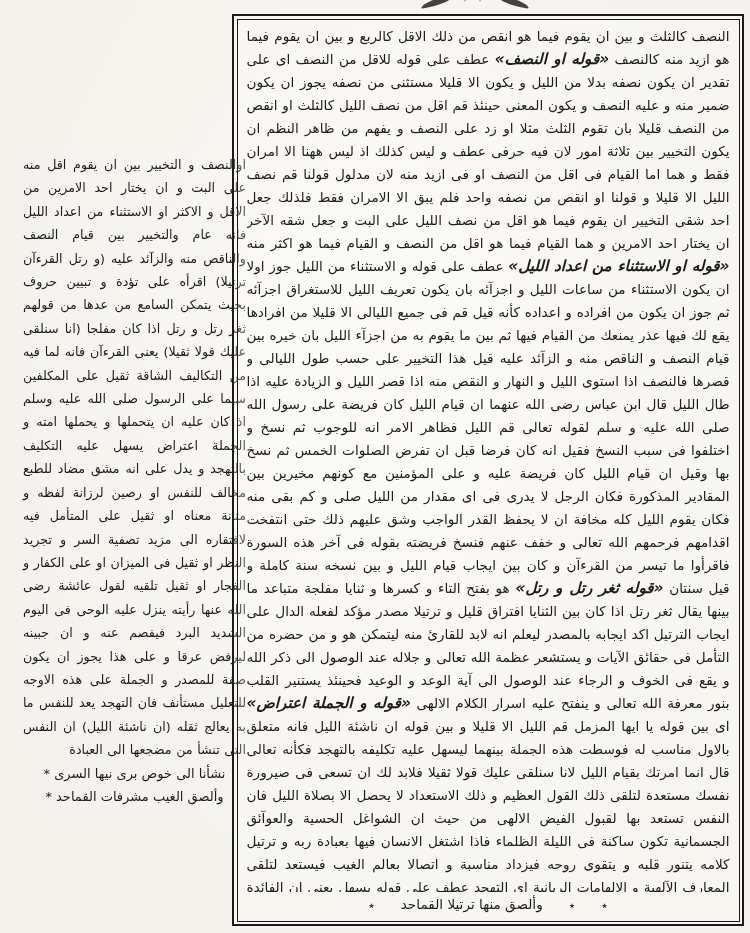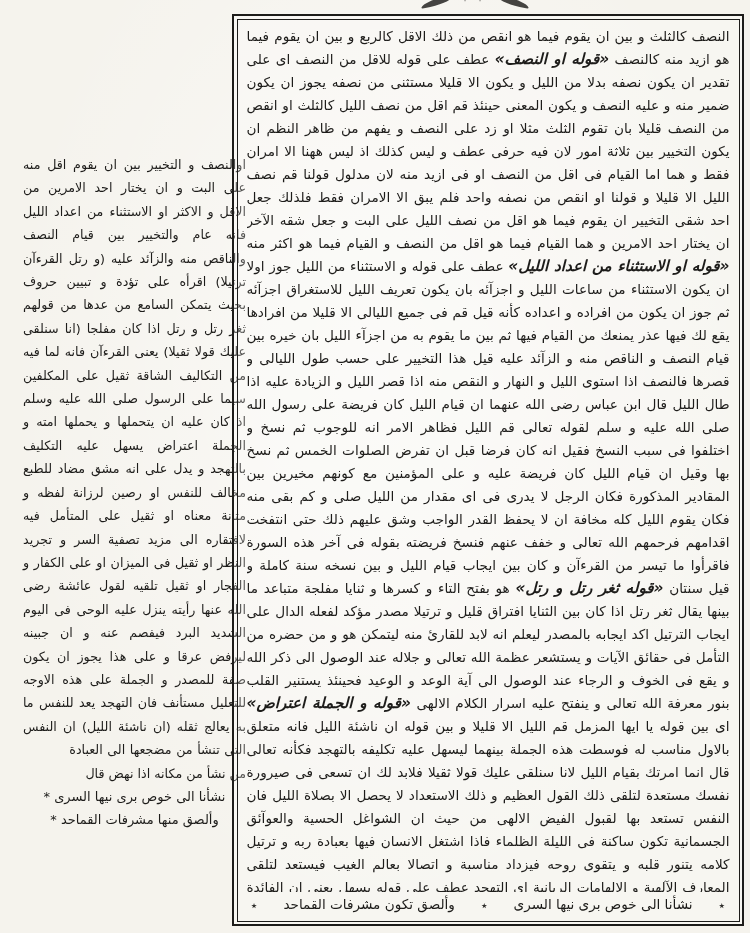--- a/index.html
+++ b/index.html
@@ -51,31 +51,29 @@
 <div class="page">
 
   <div class="ornament">
     <span class="wing"></span>
     <span class="orn-dots">· ·</span>
     <span class="wing right"></span>
   </div>
 
   <div class="margin-col">
     <div class="m-body">اوالنصف و التخيير بين ان يقوم اقل منه على البت و ان يختار احد الامرين من الاقل و الاكثر او الاستثناء من اعداد الليل فانه عام والتخيير بين قيام النصف والناقص منه والزآئد عليه (و رتل القرءآن ترتيلا) اقرأه على تؤدة و تبيين حروف بحيث يتمكن السامع من عدها من قولهم ثغر رتل و رتل اذا كان مفلجا (انا سنلقى عليك قولا ثقيلا) يعنى القرءآن فانه لما فيه من التكاليف الشاقة ثقيل على المكلفين سيما على الرسول صلى الله عليه وسلم اذ كان عليه ان يتحملها و يحملها امته و الجملة اعتراض يسهل عليه التكليف بالتهجد و يدل على انه مشق مضاد للطبع مخالف للنفس او رصين لرزانة لفظه و متانة معناه او ثقيل على المتأمل فيه لافتقاره الى مزيد تصفية السر و تجريد النظر او ثقيل فى الميزان او على الكفار و الفجار او ثقيل تلقيه لقول عائشة رضى الله عنها رأيته ينزل عليه الوحى فى اليوم الشديد البرد فيفصم عنه و ان جبينه ليرفض عرقا و على هذا يجوز ان يكون صفة للمصدر و الجملة على هذه الاوجه للتعليل مستأنف فان التهجد يعد للنفس ما به يعالج ثقله (ان ناشئة الليل) ان النفس التى تنشأ من مضجعها الى العبادة</div>
-    <div class="m-tail">من نشأ من مكانه اذا نهض قال</div>
     <div class="m-verse">نشأنا الى خوص برى نيها السرى *</div>
-    <div class="m-verse">وألصق منها مشرفات القماحد *</div>
+    <div class="m-verse">وألصق الغيب مشرفات القماحد *</div>
   </div>
 
   <div class="main-box">
     <div class="inner">
       <div class="m-text">النصف كالثلث و بين ان يقوم فيما هو انقص من ذلك الاقل كالربع و بين ان يقوم فيما هو ازيد منه كالنصف <span class="marker">«قوله او النصف»</span> عطف على قوله للاقل من النصف اى على تقدير ان يكون نصفه بدلا من الليل و يكون الا قليلا مستثنى من نصفه يجوز ان يكون ضمير منه و عليه النصف و يكون المعنى حينئذ قم اقل من نصف الليل كالثلث او انقص من النصف قليلا بان تقوم الثلث مثلا او زد على النصف و يفهم من ظاهر النظم ان يكون التخيير بين ثلاثة امور لان فيه حرفى عطف و ليس كذلك اذ ليس ههنا الا امران فقط و هما اما القيام فى اقل من النصف او فى ازيد منه لان مدلول قولنا قم نصف الليل الا قليلا و قولنا او انقص من نصفه واحد فلم يبق الا الامران فقط فلذلك جعل احد شقى التخيير ان يقوم فيما هو اقل من نصف الليل على البت و جعل شقه الآخر ان يختار احد الامرين و هما القيام فيما هو اقل من النصف و القيام فيما هو اكثر منه <span class="marker">«قوله او الاستثناء من اعداد الليل»</span> عطف على قوله و الاستثناء من الليل جوز اولا ان يكون الاستثناء من ساعات الليل و اجزآئه بان يكون تعريف الليل للاستغراق اجزآئه ثم جوز ان يكون من افراده و اعداده كأنه قيل قم فى جميع الليالى الا قليلا من افرادها يقع لك فيها عذر يمنعك من القيام فيها ثم بين ما يقوم به من اجزآء الليل بان خيره بين قيام النصف و الناقص منه و الزآئد عليه قيل هذا التخيير على حسب طول الليالى و قصرها فالنصف اذا استوى الليل و النهار و النقص منه اذا قصر الليل و الزيادة عليه اذا طال الليل قال ابن عباس رضى الله عنهما ان قيام الليل كان فريضة على رسول الله صلى الله عليه و سلم لقوله تعالى قم الليل فظاهر الامر انه للوجوب ثم نسخ و اختلفوا فى سبب النسخ فقيل انه كان فرضا قبل ان تفرض الصلوات الخمس ثم نسخ بها وقيل ان قيام الليل كان فريضة عليه و على المؤمنين مع كونهم مخيرين بين المقادير المذكورة فكان الرجل لا يدرى فى اى مقدار من الليل صلى و كم بقى منه فكان يقوم الليل كله مخافة ان لا يحفظ القدر الواجب وشق عليهم ذلك حتى انتفخت اقدامهم فرحمهم الله تعالى و خفف عنهم فنسخ فريضته بقوله فى آخر هذه السورة فاقرأوا ما تيسر من القرءآن و كان بين ايجاب قيام الليل و بين نسخه سنة كاملة و قيل سنتان <span class="marker">«قوله ثغر رتل و رتل»</span> هو بفتح التاء و كسرها و ثنايا مفلجة متباعد ما بينها يقال ثغر رتل اذا كان بين الثنايا افتراق قليل و ترتيلا مصدر مؤكد لفعله الدال على ايجاب الترتيل اكد ايجابه بالمصدر ليعلم انه لابد للقارئ منه ليتمكن هو و من حضره من التأمل فى حقائق الآيات و يستشعر عظمة الله تعالى و جلاله عند الوصول الى ذكر الله و يقع فى الخوف و الرجاء عند الوصول الى آية الوعد و الوعيد فحينئذ يستنير القلب بنور معرفة الله تعالى و ينفتح عليه اسرار الكلام الالهى <span class="marker">«قوله و الجملة اعتراض»</span> اى بين قوله يا ايها المزمل قم الليل الا قليلا و بين قوله ان ناشئة الليل فانه متعلق بالاول مناسب له فوسطت هذه الجملة بينهما ليسهل عليه تكليفه بالتهجد فكأنه تعالى قال انما امرتك بقيام الليل لانا سنلقى عليك قولا ثقيلا فلابد لك ان تسعى فى صيرورة نفسك مستعدة لتلقى ذلك القول العظيم و ذلك الاستعداد لا يحصل الا بصلاة الليل فان النفس تستعد بها لقبول الفيض الالهى من حيث ان الشواغل الحسية والعوآئق الجسمانية تكون ساكنة فى الليلة الظلماء فاذا اشتغل الانسان فيها بعبادة ربه و ترتيل كلامه يتنور قلبه و يتقوى روحه فيزداد مناسبة و اتصالا بعالم الغيب فيستعد لتلقى المعارف الآلهية و الالهامات الربانية  اى التهجد عطف على قوله يسهل يعنى ان الفائدة الثانية للاعتراض الدلالة على ان التكليف بقيام الليل من جملة التكاليف الثقيلة التى يشتمل عليها القرءآن فعليك بملازمة هذا التكليف و الاستئناس به لئلا يثقل عليك امثاله  بالميم الظاهر انه تحريف من الناسخين و الاصل شق بكسر الشين و هى الشقة قال تعالى لم تكونوا بالغيه الا بشق الانفس يقال شق على الشئ يشق شقا و مشقة و الاسم الشق بالكسر و لم يسمع اشق على فهو مشق  اى محكم ثابت و هو عطف على قوله ثقيل على المكلفين و الرزانة الوقار و الثقل يعنى او ان ثقله عبارة عن بلاغته و اعجازه بحسب النظم و دقة المعانى فالثقل على الاول راجع الى ثقل العمل به و على هذا الى ان جهات حسنه وكماله ثابتة مستقرة لا تزول ابدا كثبوت الشئ الثقيل فى محله  اى يقلع يقال افصم المطر اى اقلع و انجلى  اى يرشح عرقا  اى على ان يكون قولا ثقيلا صفة للمصدر لا للمفعول به اى سنلقى القاء ثقيلا و قول الشاعر</div>
       <div class="verse-line">
         <span class="vmark">٭</span>
-        <span>نشأنا الى خوص برى نيها السرى</span>
         <span class="vmark">٭</span>
-        <span>وألصق تكون مشرفات القماحد</span>
+        <span>وألصق منها ترتيلا القماحد</span>
         <span class="vmark">٭</span>
       </div>
     </div>
   </div>
 
 </div>
 
 </body></html>

